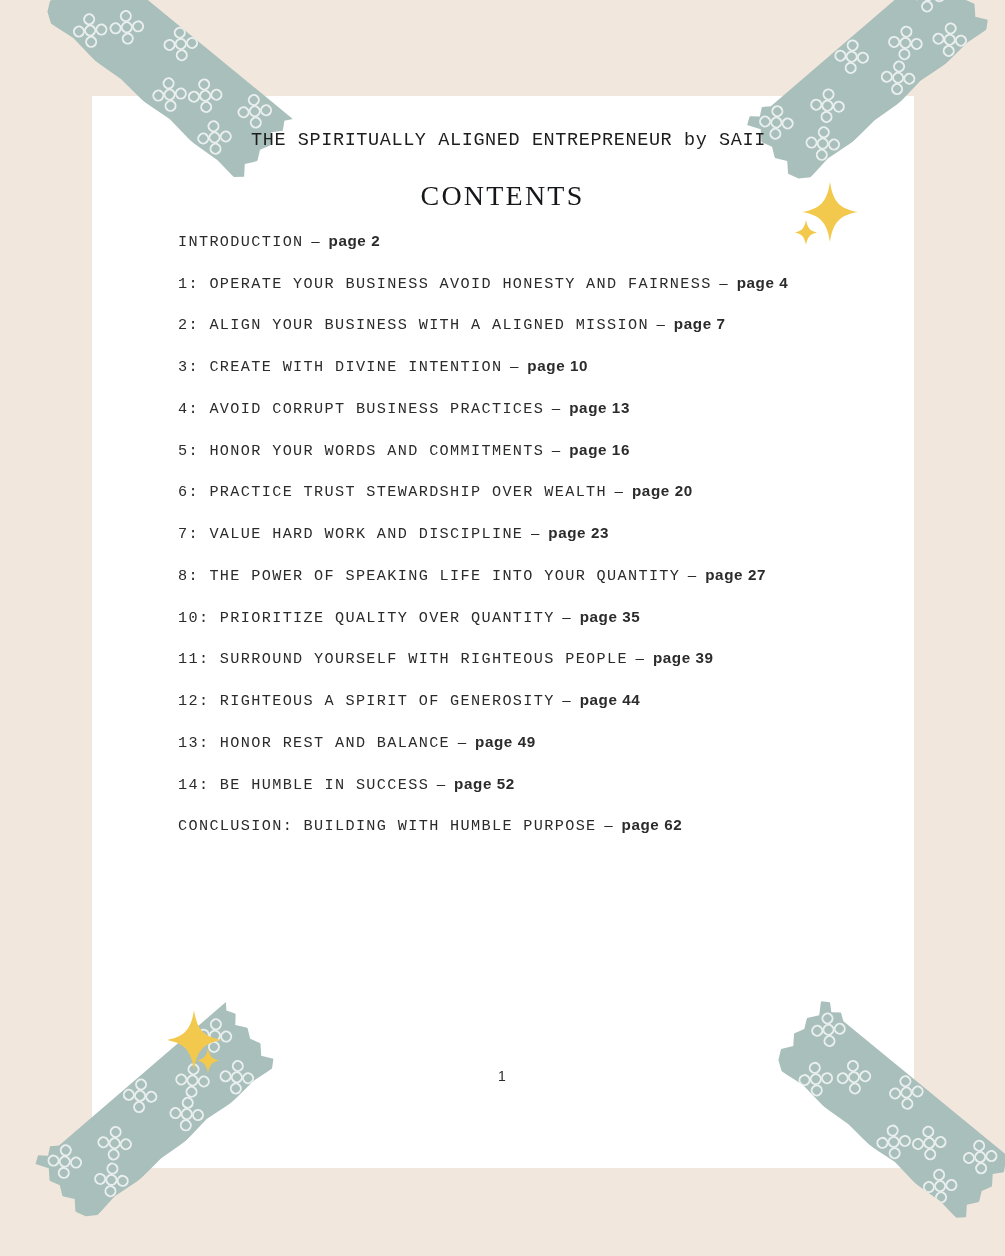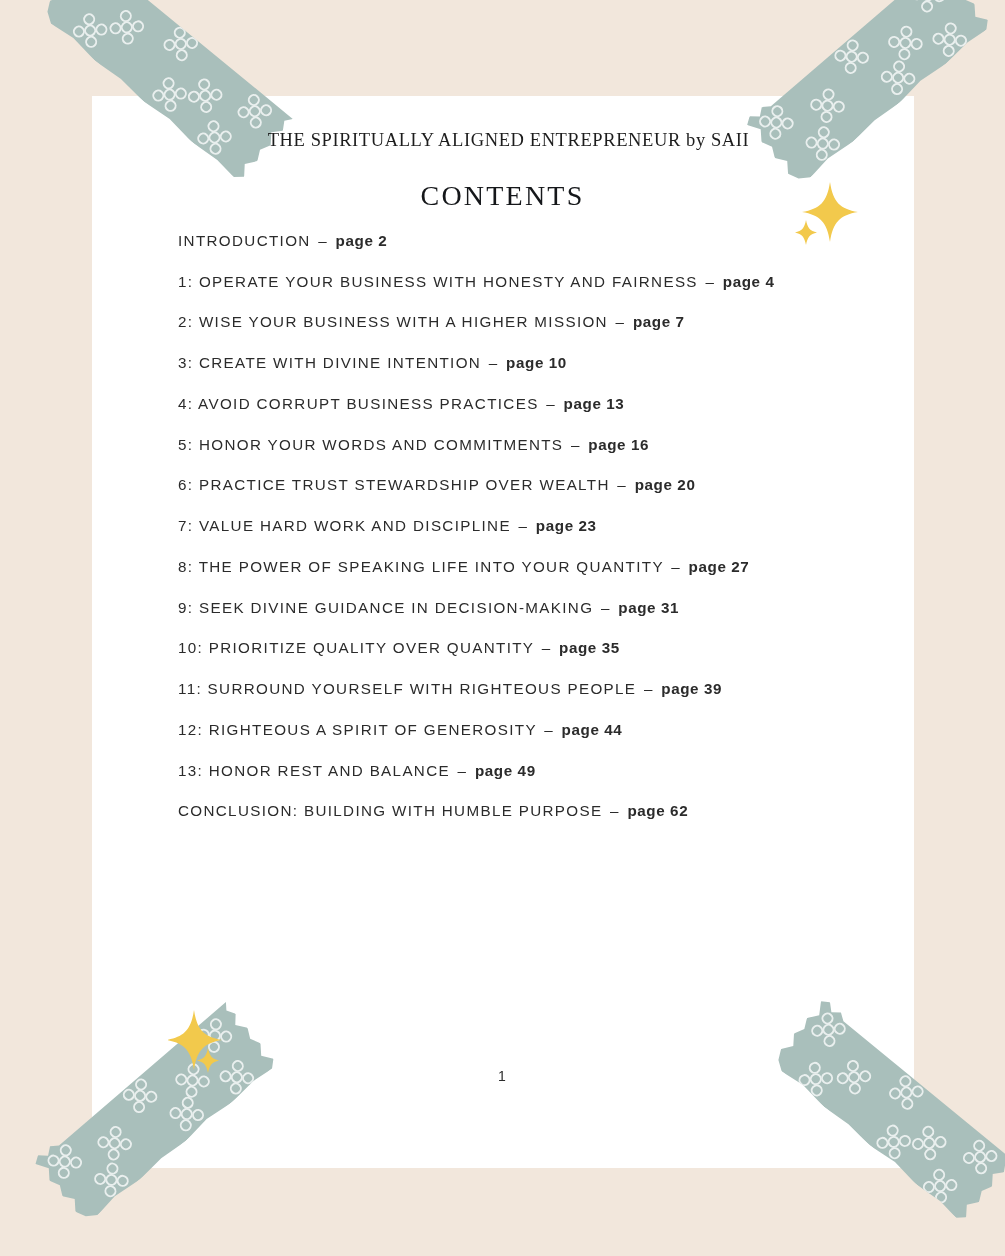--- a/index.html
+++ b/index.html
@@ -86,21 +86,21 @@
   .sparkle-1 { left: 790px; top: 176px; }
   .sparkle-2 { left: 168px; top: 1008px; }
 
   
   .doc-header {
     position: absolute;
     left: 12px;
     right: 0;
     top: 130px;
     text-align: center;
-    font-family: Liberation Serif, serif;
+    font-family: Liberation Mono, monospace;
     font-size: 18.5px;
     letter-spacing: 0.6px;
     color: #1d1d1d;
     font-weight: 400;
   }
   .doc-title {
     position: absolute;
     left: 0;
     right: 0;
     top: 180px;
@@ -119,21 +119,21 @@
     width: 700px;
   }
   .toc-entry {
     font-size: 15.2px;
     letter-spacing: 1.35px;
     color: #2b2b2b;
     margin-bottom: 22.5px;
     line-height: 1.2;
     white-space: nowrap;
   }
-  .toc-entry .label { font-weight: 400; }
+  .toc-entry .label { font-weight: 400; font-family: Liberation Mono, monospace; }
   .toc-entry .dash { font-weight: 400; padding: 0 2px; }
   .toc-entry .page { font-weight: bold; letter-spacing: 0.6px; text-align: right; }
   .page-number {
     position: absolute;
     left: 0;
     right: 0;
     top: 1068px;
     text-align: center;
     font-size: 14px;
     color: #2b2b2b;
@@ -415,26 +415,26 @@
   <div class="doc-header">THE SPIRITUALLY ALIGNED ENTREPRENEUR by SAII</div>
   <div class="doc-title">CONTENTS</div>
 
   <div class="toc">
     <div class="toc-entry">
       <span class="label">INTRODUCTION</span>
       <span class="dash">–</span>
       <span class="page">page 2</span>
     </div>
     <div class="toc-entry">
-      <span class="label">1: OPERATE YOUR BUSINESS WITH HONESTY AND FAIRNESS</span>
+      <span class="label">1: OPERATE YOUR BUSINESS AVOID HONESTY AND FAIRNESS</span>
       <span class="dash">–</span>
       <span class="page">page 4</span>
     </div>
     <div class="toc-entry">
-      <span class="label">2: WISE YOUR BUSINESS WITH A HIGHER MISSION</span>
+      <span class="label">2: ALIGN YOUR BUSINESS WITH A ALIGNED MISSION</span>
       <span class="dash">–</span>
       <span class="page">page 7</span>
     </div>
     <div class="toc-entry">
       <span class="label">3: CREATE WITH DIVINE INTENTION</span>
       <span class="dash">–</span>
       <span class="page">page 10</span>
     </div>
     <div class="toc-entry">
       <span class="label">4: AVOID CORRUPT BUSINESS PRACTICES</span>
@@ -455,43 +455,43 @@
       <span class="label">7: VALUE HARD WORK AND DISCIPLINE</span>
       <span class="dash">–</span>
       <span class="page">page 23</span>
     </div>
     <div class="toc-entry">
       <span class="label">8: THE POWER OF SPEAKING LIFE INTO YOUR QUANTITY</span>
       <span class="dash">–</span>
       <span class="page">page 27</span>
     </div>
     <div class="toc-entry">
-      <span class="label">9: SEEK DIVINE GUIDANCE IN DECISION-MAKING</span>
-      <span class="dash">–</span>
-      <span class="page">page 31</span>
-    </div>
-    <div class="toc-entry">
       <span class="label">10: PRIORITIZE QUALITY OVER QUANTITY</span>
       <span class="dash">–</span>
       <span class="page">page 35</span>
     </div>
     <div class="toc-entry">
       <span class="label">11: SURROUND YOURSELF WITH RIGHTEOUS PEOPLE</span>
       <span class="dash">–</span>
       <span class="page">page 39</span>
     </div>
     <div class="toc-entry">
       <span class="label">12: RIGHTEOUS A SPIRIT OF GENEROSITY</span>
       <span class="dash">–</span>
       <span class="page">page 44</span>
     </div>
     <div class="toc-entry">
       <span class="label">13: HONOR REST AND BALANCE</span>
       <span class="dash">–</span>
       <span class="page">page 49</span>
+    </div>
+    <div class="toc-entry">
+      <span class="label">14: BE HUMBLE IN SUCCESS</span>
+      <span class="dash">–</span>
+      <span class="page">page 52</span>
     </div>
     <div class="toc-entry">
       <span class="label">CONCLUSION: BUILDING WITH HUMBLE PURPOSE</span>
       <span class="dash">–</span>
       <span class="page">page 62</span>
     </div>
   </div>
 
   <div class="page-number">1</div>
 </div>

